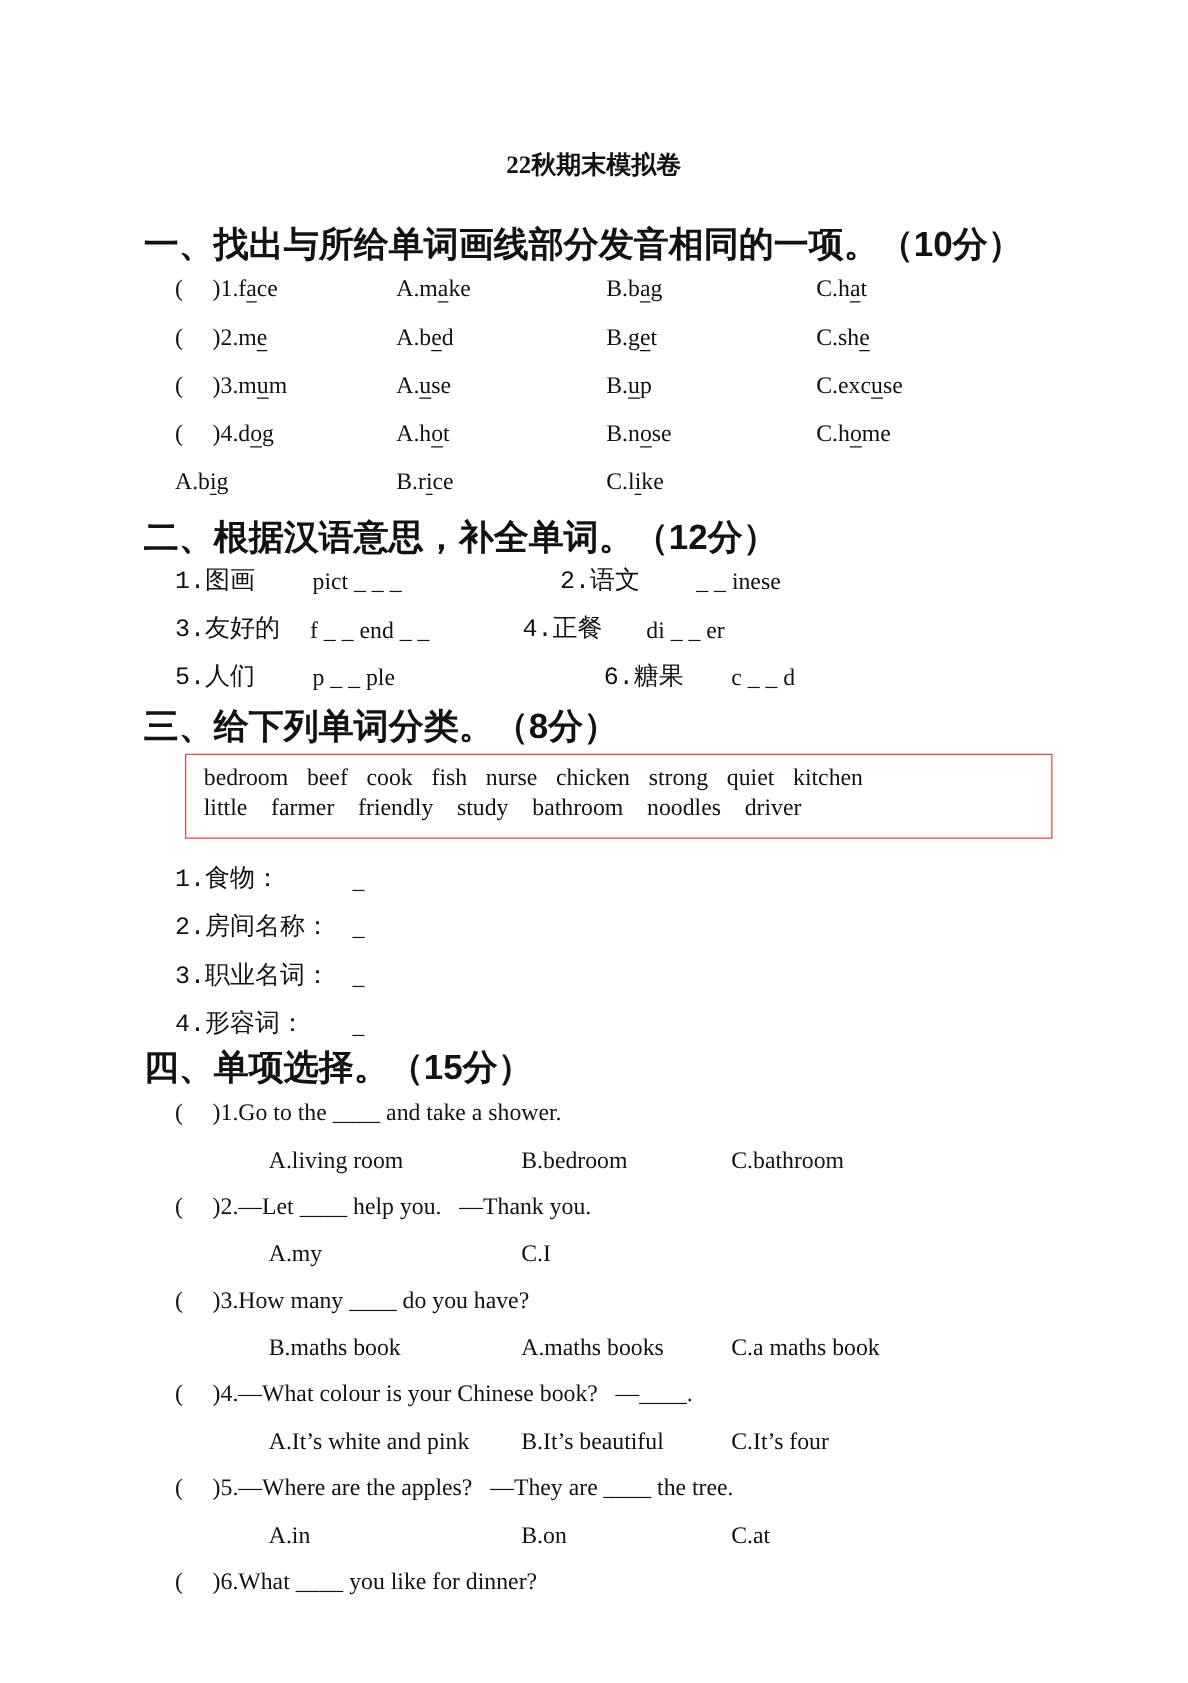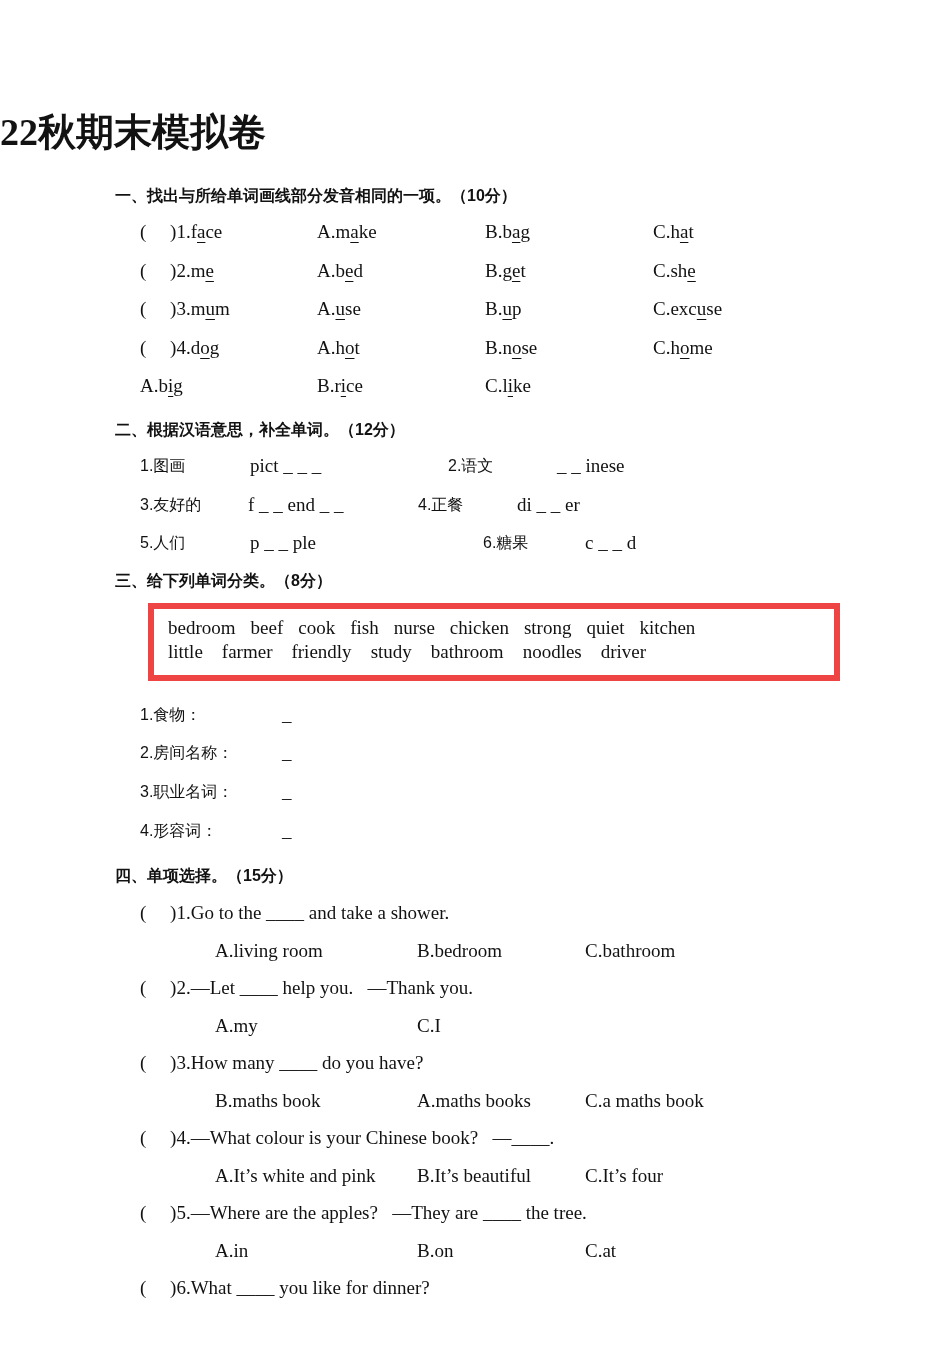--- a/index.html
+++ b/index.html
@@ -1,35 +1,35 @@
 <!DOCTYPE html>
 <html><head>
 <meta charset="utf-8">
 <style>
   html,body{margin:0;padding:0;background:#ffffff;}
   body{width:950px;height:1346px;overflow:hidden;color:#121212;
        font-family:"Liberation Serif","DejaVu Serif",serif;font-size:19px;}
   .page{padding:108px 55px 0 115px;box-sizing:border-box;}
-  .title{margin:0 -55px 0 -115px;font-size:38px;font-weight:700;line-height:48px;}
-  .sec-head{font-family:"Liberation Sans","DejaVu Sans",sans-serif;font-weight:700;font-size:16px;line-height:28px;}
+  .title{margin:0 -55px 0 -115px;text-align:center;font-size:20px;font-weight:700;line-height:48px;}
+  .sec-head{font-family:"Liberation Sans","DejaVu Sans",sans-serif;font-weight:700;font-size:28px;line-height:28px;}
   .h1{margin-top:26px;}
   .h2{margin-top:10px;}
   .h3{margin-top:4px;}
-  .h4{margin-top:12px;}
+  .h4{margin-top:0;}
   .row{line-height:38.6px;white-space:nowrap;}
   .s1-rows{margin-top:3px;}
   .s1-row{display:grid;grid-template-columns:177px 168px 168px auto;padding-left:25px;}
   .s2-rows{margin-top:3px;}
   .s2-row{display:grid;padding-left:25px;}
   .s2-row:nth-of-type(1){grid-template-columns:110px 198px 109px auto;}
   .s2-row:nth-of-type(2){grid-template-columns:108px 170px 99px auto;}
   .s2-row:nth-of-type(3){grid-template-columns:110px 233px 102px auto;}
-  .cjk{font-family:Liberation Sans, sans-serif;font-size:16px;}
-  .word-bank{margin:8px 0 15px 33px;width:662px;border:6px solid #ef4444;
-             padding:7px 4px 11px 14px;line-height:24px;}
+  .cjk{font-family:Liberation Mono, monospace;font-size:20px;}
+  .word-bank{margin:8px 0 15px 33px;width:662px;border:1px solid #ef4444;
+             padding:7px 16px 11px 14px;line-height:24px;}
   .wb-line1 .wb-word{margin-right:15px;}
   .wb-line2 .wb-word{margin-right:19px;}
   .cats{margin-top:8px;}
   .cat-row{display:grid;grid-template-columns:142px auto;padding-left:25px;}
   .s4{margin-top:4px;}
   .s4 .row{line-height:37.5px;}
   .q-stem{padding-left:25px;}
   .q-opts{display:grid;grid-template-columns:202px 168px auto;padding-left:100px;}
   .ul{text-decoration:underline;text-underline-offset:4px;text-decoration-thickness:1.2px;}
   .cell{white-space:nowrap;}

